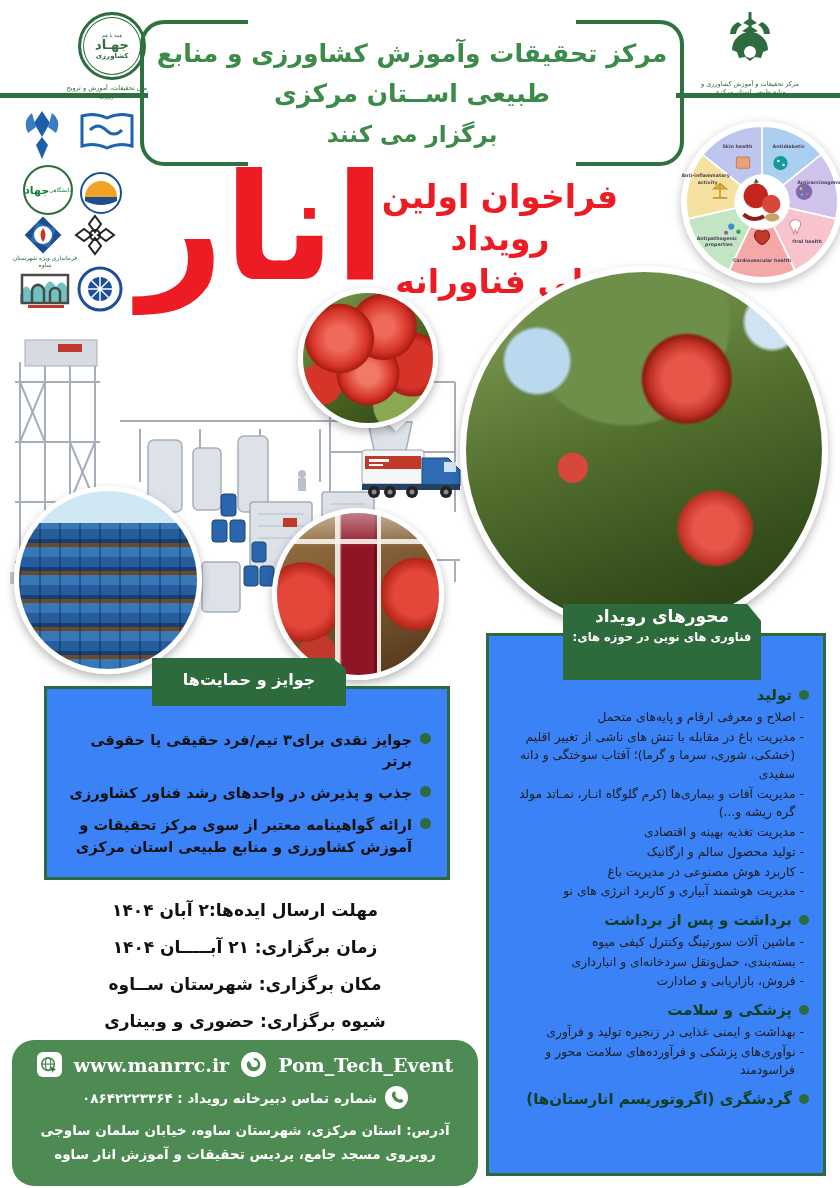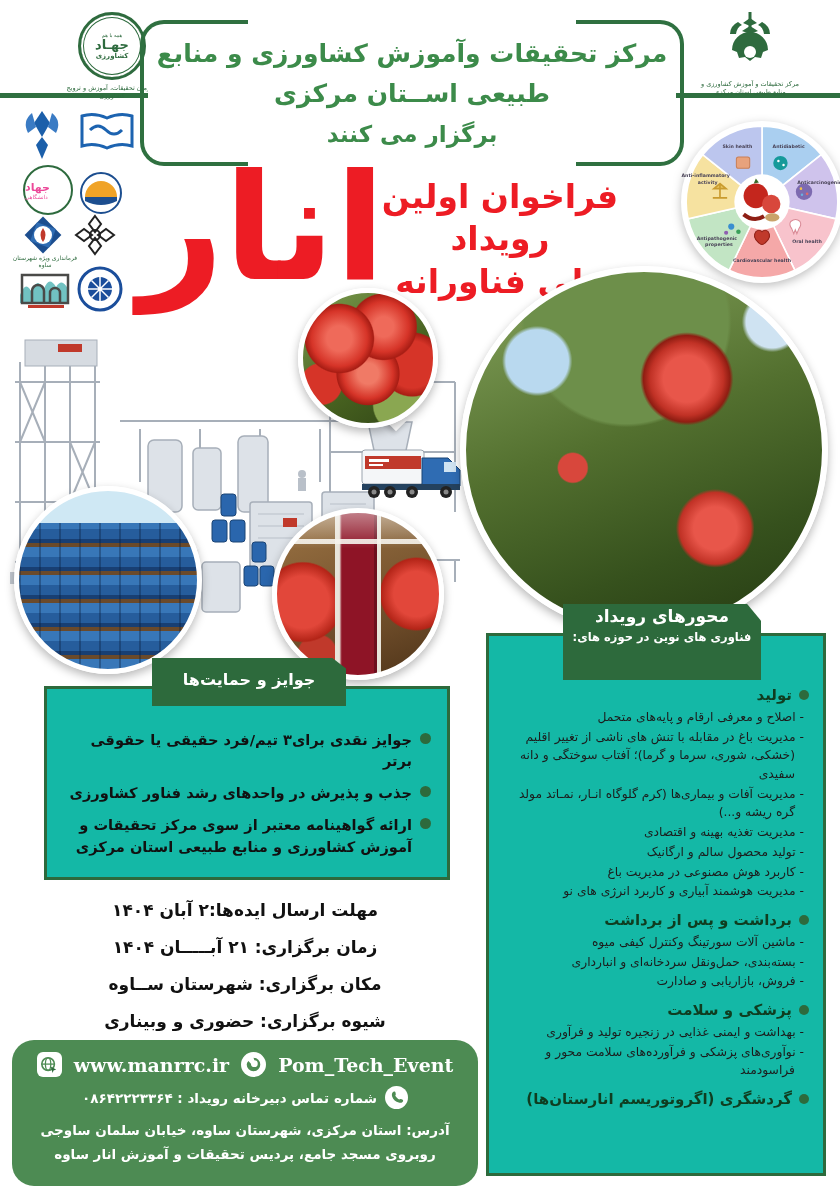--- a/index.html
+++ b/index.html
@@ -80,21 +80,21 @@
       radial-gradient(circle at 16% 55%, #e2473a 0 16%, #b32417 24%, transparent 25%),
       radial-gradient(circle at 86% 50%, #e2473a 0 14%, #b32417 22%, transparent 23%),
       radial-gradient(circle at 25% 87%, #c0392b 0 10%, transparent 11%),
       linear-gradient(160deg, #9c7444, #6b4a28 70%, #4e3419);}
   .tail{width:16px;height:16px;background:#fff;transform:rotate(45deg);box-shadow:0 3px 5px rgba(0,0,0,.2);}
 
   
   .tab{background:#2d6a3c;color:#fff;text-align:center;
        clip-path:polygon(0 0, 93% 0, 100% 22%, 100% 100%, 0 100%);}
   .tab-prizes{left:152px;top:658px;width:194px;height:48px;font-size:16px;font-weight:bold;line-height:44px;z-index:3;}
-  .box{background:#14b8a6;border:3px solid #2d6a3c;z-index:2;}
+  .box{background:#3b82f6;border:3px solid #2d6a3c;z-index:2;}
   .box-prizes{left:44px;top:686px;width:400px;height:188px;}
   .prize-list{position:absolute;top:40px;right:16px;left:12px;}
   .prize-item{display:flex;gap:8px;margin-bottom:11px;font-size:14.6px;font-weight:bold;color:#111;
               line-height:1.45;align-items:flex-start;}
   .dot{flex:0 0 11px;width:11px;height:11px;border-radius:50%;background:#2d6a3c;margin-top:4px;}
 
   
   .dates{left:40px;top:892px;width:410px;text-align:center;color:#111;font-weight:bold;font-size:17px;}
   .dates .dl{line-height:37px;}
 
@@ -163,21 +163,21 @@
       <path d="M22 30 l-6 8 6 14 6-14 z" fill="#1b5faa"></path>
     </svg>
   </div>
   <div class="abs plogo" style="left:76px;top:108px;width:62px;height:50px;">
     <svg width="58" height="46" viewBox="0 0 58 46">
       <path d="M4 6 Q16 2 29 8 Q42 2 54 6 L54 36 Q42 32 29 38 Q16 32 4 36 Z" fill="none" stroke="#1c63b0" stroke-width="3"></path>
       <path d="M12 20 q8-8 16 0 q8 8 16 0" fill="none" stroke="#1c63b0" stroke-width="3"></path>
     </svg>
   </div>
   <div class="abs plogo" style="left:22px;top:164px;width:52px;height:52px;">
-    <div style="width:46px;height:46px;border:2.5px solid #2e6b3e;border-radius:50%;display:flex;flex-direction:column;align-items:flex-start;justify-content:center;color:#ec4899;">
+    <div style="width:46px;height:46px;border:2.5px solid #2e6b3e;border-radius:50%;display:flex;flex-direction:row;align-items:center;justify-content:center;color:#15803d;">
       <span style="font-size:11px;font-weight:bold;">جهاد</span>
       <span style="font-size:5.5px;">دانشگاهی</span>
     </div>
   </div>
   <div class="abs plogo" style="left:78px;top:170px;width:46px;height:46px;">
     <svg width="44" height="44" viewBox="0 0 44 44">
       <circle cx="22" cy="22" r="20" fill="#fff" stroke="#1c4e8f" stroke-width="2"></circle>
       <path d="M6 26 a16 16 0 0 1 32 0 z" fill="#f0a327"></path>
       <path d="M6 26 h32 v4 q-16 8 -32 0 z" fill="#1c4e8f"></path>
     </svg>

